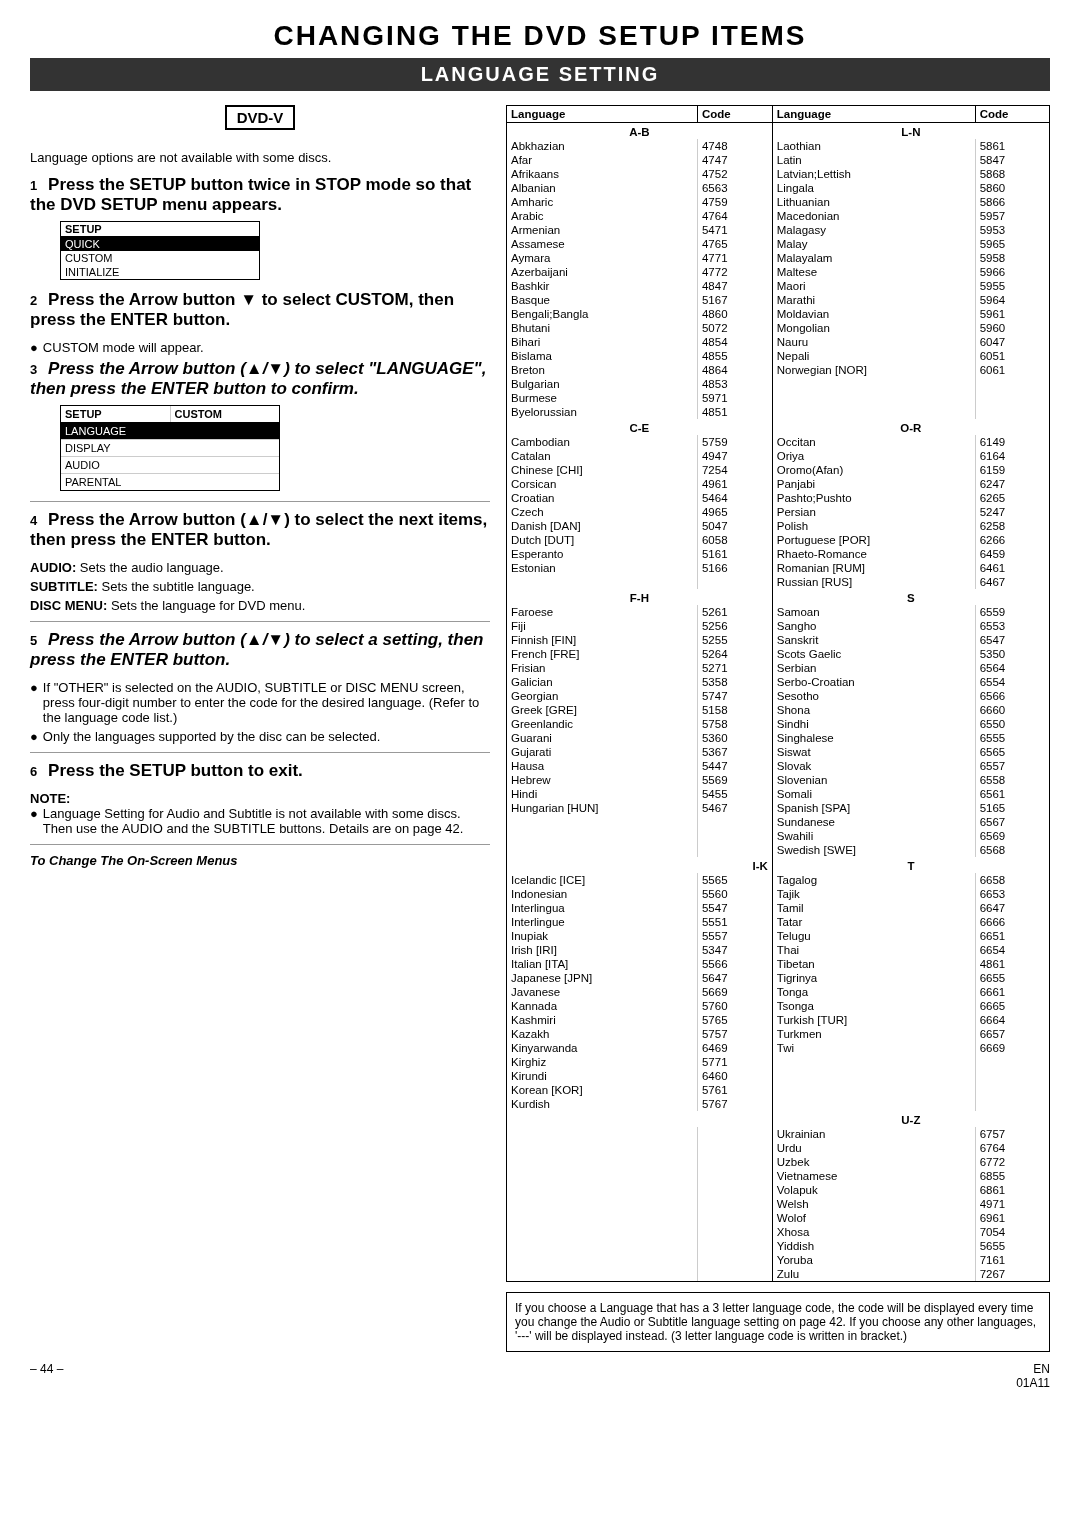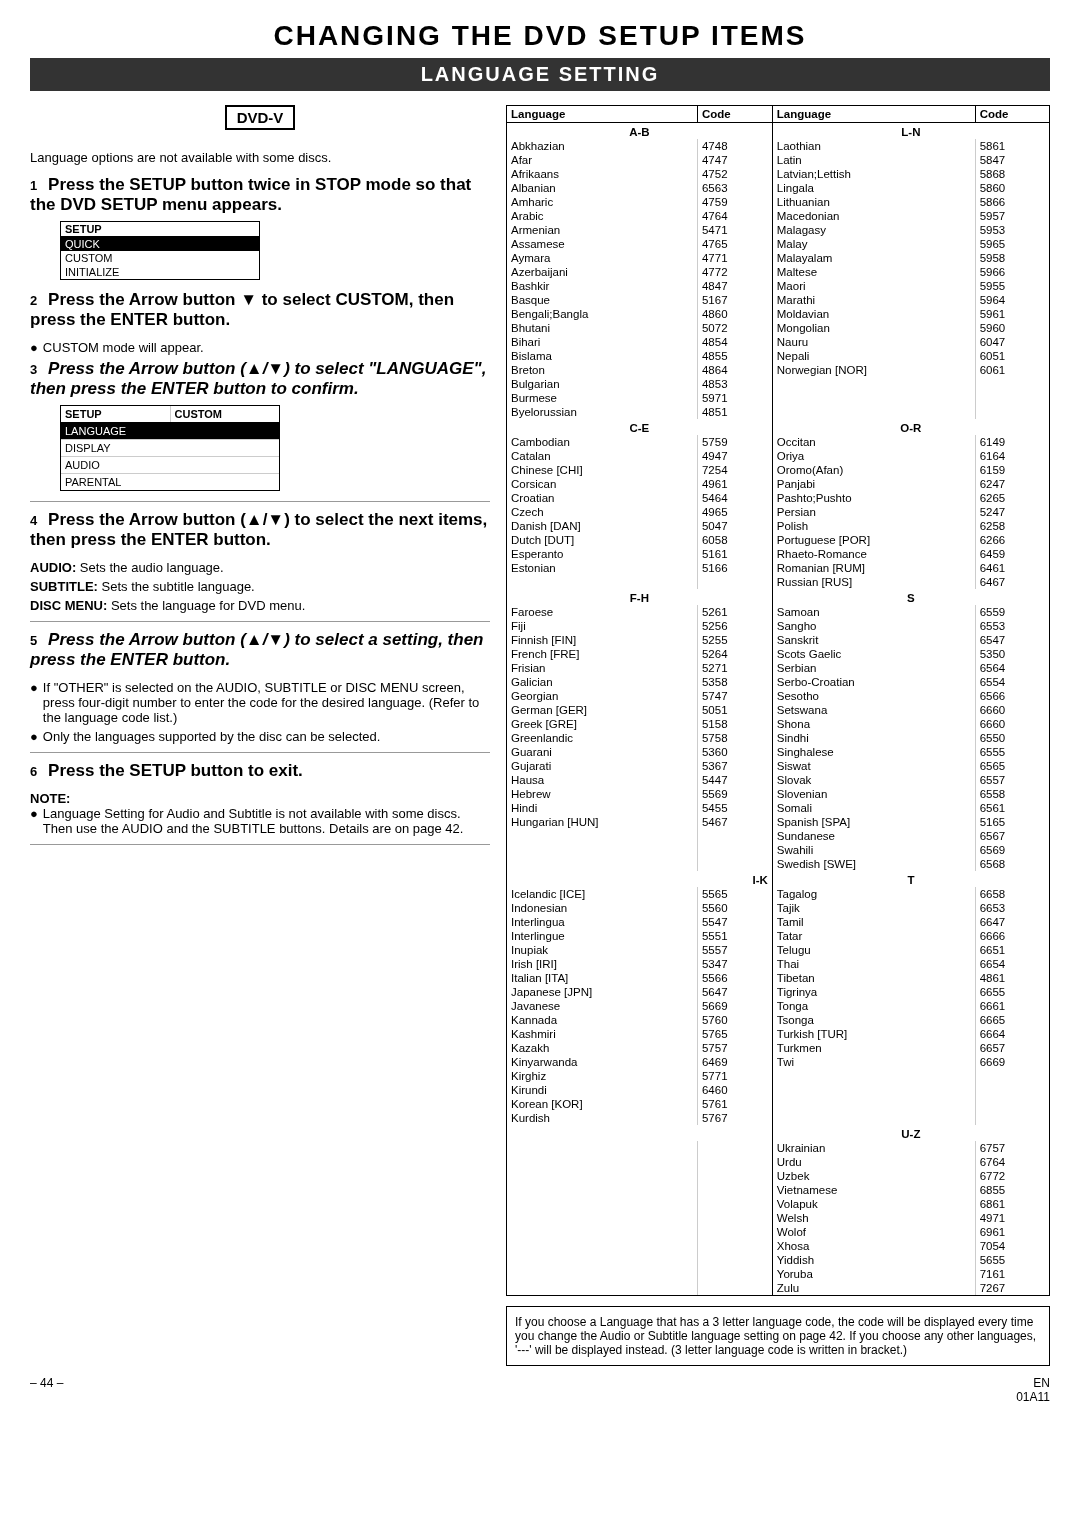--- a/index.html
+++ b/index.html
@@ -272,20 +272,21 @@
     </div>
 
     <div class="note-section">
       <span class="note-label">NOTE:</span>
       <div class="bullet-item">Language Setting for Audio and Subtitle is not available with some discs. Then use the AUDIO and the SUBTITLE buttons. Details are on page 42.</div>
     </div>
 
     <div class="divider-line"></div>
 
     <div>
+      <p class="italic-bold-heading">To Change The On-Screen Menus</p>
     </div>
   </div>
 
   <div class="right-col">
     <div class="lang-table-wrapper">
       <table class="lang-table">
         <thead>
           <tr>
             <th>Language</th>
             <th>Code</th>
@@ -528,26 +529,20 @@
               <td>Serbo-Croatian</td>
               <td>6554</td>
             </tr>
             <tr>
               <td>Georgian</td>
               <td style="border-right: 1px solid rgb(0, 0, 0);">5747</td>
               <td>Sesotho</td>
               <td>6566</td>
             </tr>
             <tr>
-              <td>German [GER]</td>
-              <td style="border-right: 1px solid rgb(0, 0, 0);">5051</td>
-              <td>Setswana</td>
-              <td>6660</td>
-            </tr>
-            <tr>
               <td>Greek [GRE]</td>
               <td style="border-right: 1px solid rgb(0, 0, 0);">5158</td>
               <td>Shona</td>
               <td>6660</td>
             </tr>
             <tr>
               <td>Greenlandic</td>
               <td style="border-right: 1px solid rgb(0, 0, 0);">5758</td>
               <td>Sindhi</td>
               <td>6550</td>

